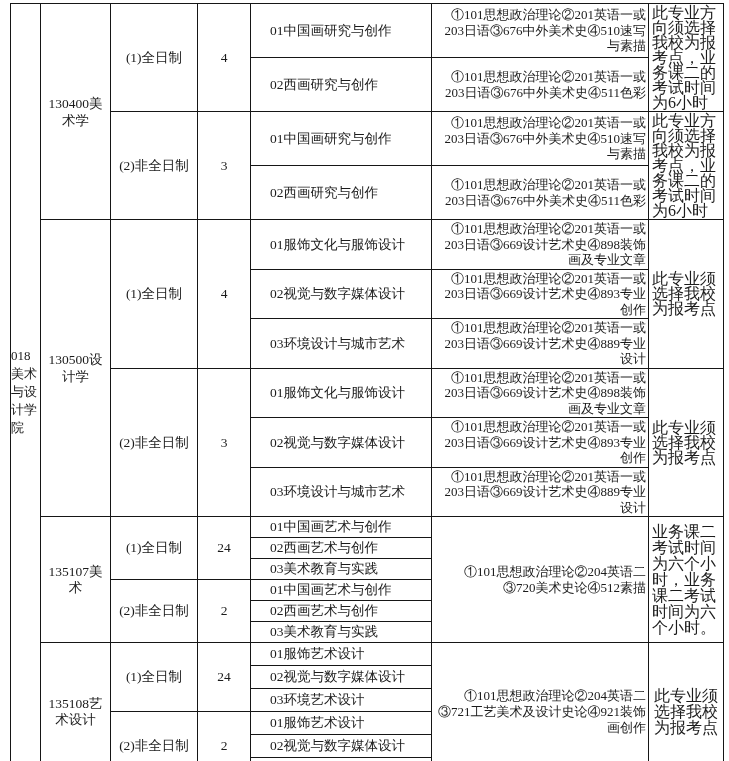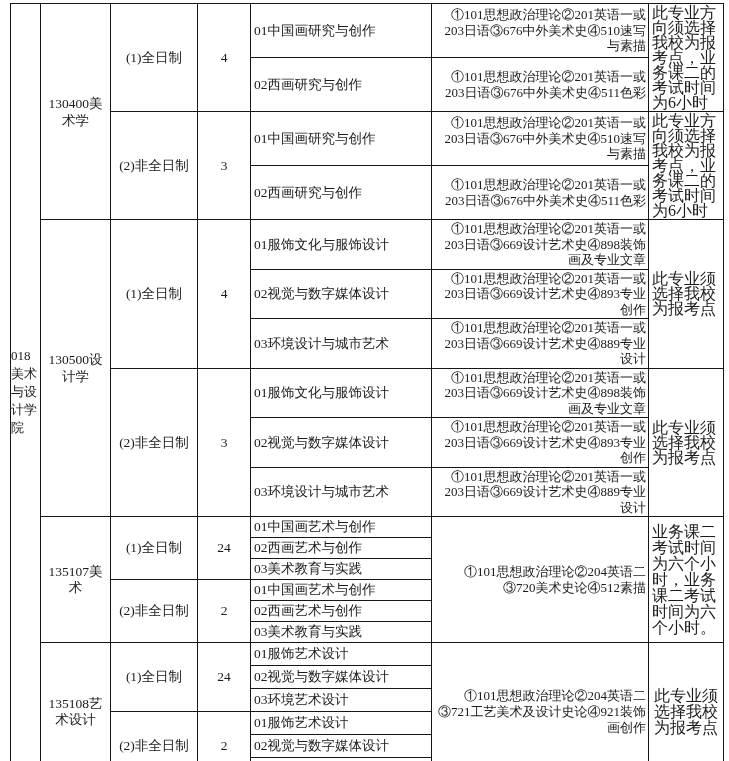--- a/index.html
+++ b/index.html
@@ -23,21 +23,21 @@
     overflow:hidden;
   }
   
   .c-college{
     padding:0;line-height:18px;
     word-break:normal;overflow-wrap:break-word;
   }
   .c-program{text-align:center;font-size:13.5px;line-height:17px;overflow-wrap:break-word;margin-left:8px;}
   .c-mode{text-align:center;font-size:13.5px;white-space:nowrap;margin-left:48px;}
   .c-quota{text-align:center;font-size:13.5px;}
-  .c-dir{text-align:left;font-size:13.5px;padding:1px 2px 1px 3px;white-space:normal;}
+  .c-dir{text-align:left;font-size:13.5px;padding:1px 2px 1px 19px;white-space:normal;}
   .c-exam{text-align:right;padding:1px 2px;word-break:normal;overflow-wrap:break-word;}
   .c-note{
     font-size:16px;line-height:15px;padding:1px 3px;
     word-break:normal;overflow-wrap:break-word;
   }
   .note-top{vertical-align:top;text-align:left;}
   .note-midleft{vertical-align:middle;text-align:left;}
   .note-center{vertical-align:middle;text-align:center;}
   
   .r-a1{height:45px}.r-a2{height:49px}.r-a3{height:44px}.r-a4{height:49px}

